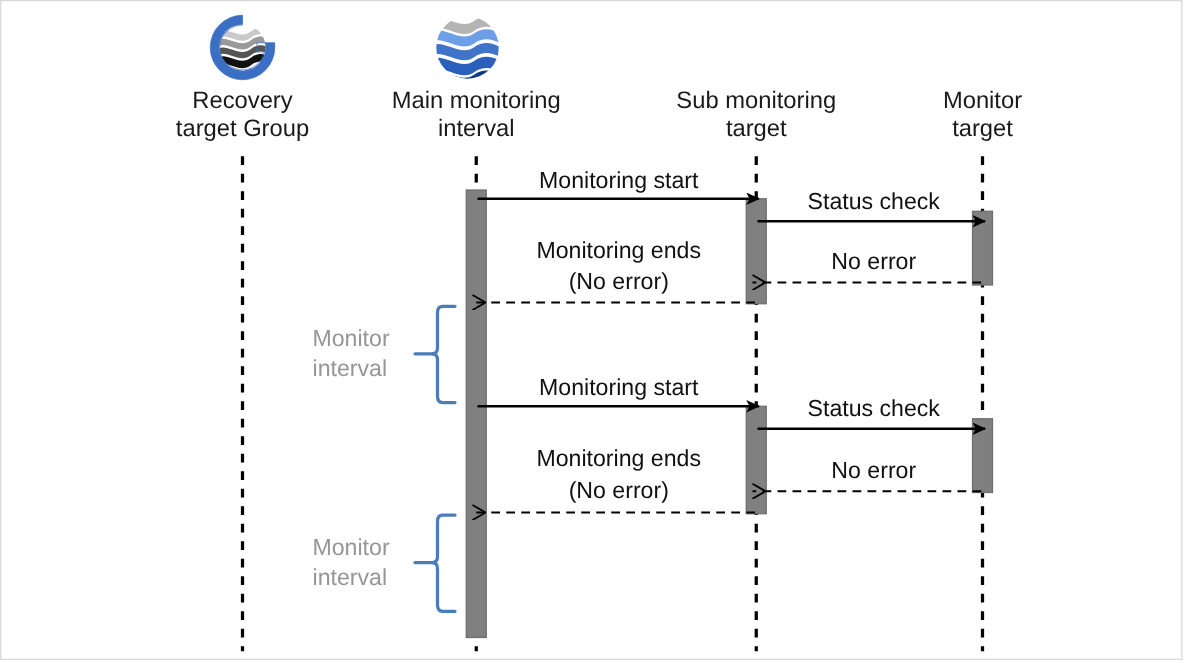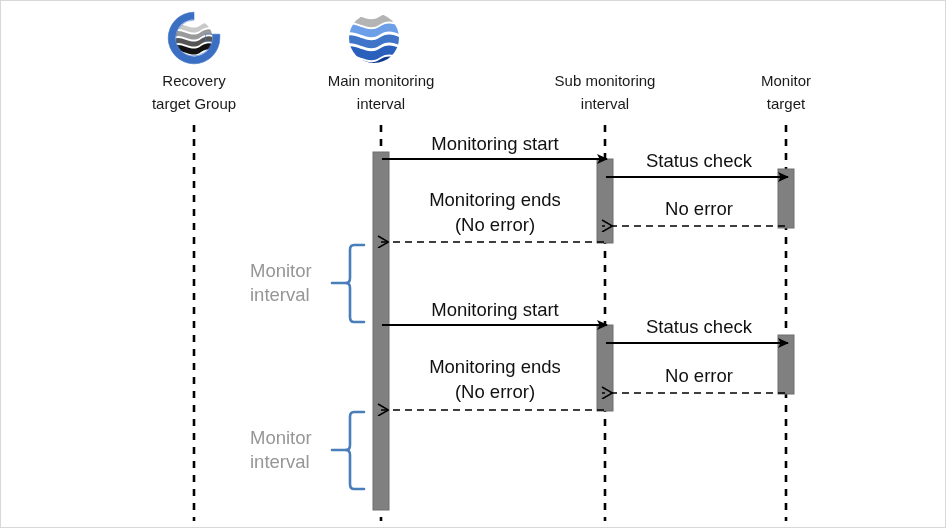--- a/index.html
+++ b/index.html
@@ -20,21 +20,21 @@
     position:absolute;left:0;top:0;
     width:946px;height:528px;
     pointer-events:none;
   }
   .icon-wrap{
     position:absolute;
     width:58px;height:58px;
   }
   .label{
     position:absolute;
-    font-size:15px;
+    font-size:19px;
     color:#1a1a1a;
     line-height:23px;
     text-align:center;
     white-space:pre-line;
   }
   
   .msg{
     position:absolute;
     font-size:18.5px;
     color:#111111;
@@ -97,21 +97,21 @@
     </svg>
   </div>
 
   <div class="label" style="left:113px;top:68px;width:160px;">Recovery
 target Group</div>
 
   <div class="label" style="left:288px;top:68px;width:184px;">Main monitoring
 interval</div>
 
   <div class="label" style="left:520px;top:68px;width:168px;">Sub monitoring
-interval</div>
+target</div>
 
   <div class="label" style="left:723px;top:68px;width:124px;">Monitor
 target</div>
 
   <svg class="layer" viewBox="0 0 946 528">
     <defs>
       <marker id="arrFilled" markerWidth="12" markerHeight="12" refX="10" refY="5" orient="auto" markerUnits="userSpaceOnUse">
         <path d="M0,0 L11,5 L0,10 L2.6,5 Z" fill="#000000"></path>
       </marker>
       <marker id="arrFilledL" markerWidth="12" markerHeight="12" refX="10" refY="5" orient="auto" markerUnits="userSpaceOnUse">

